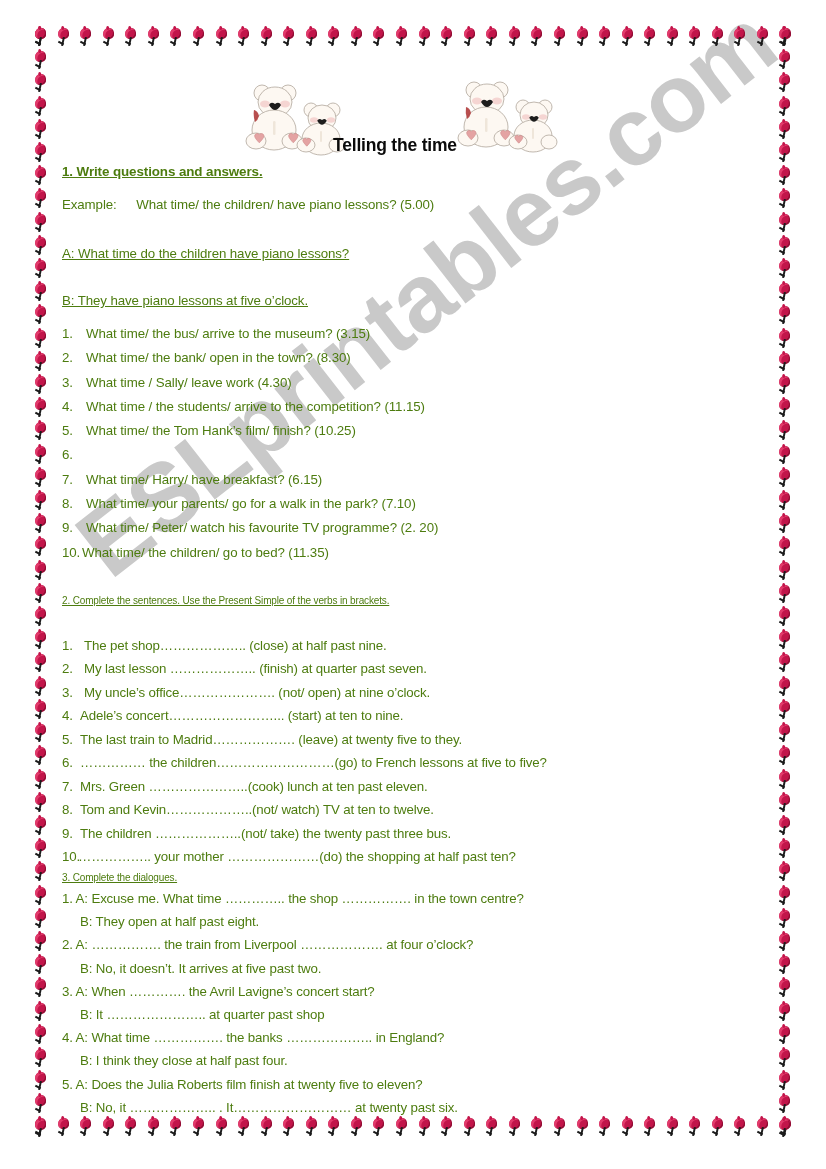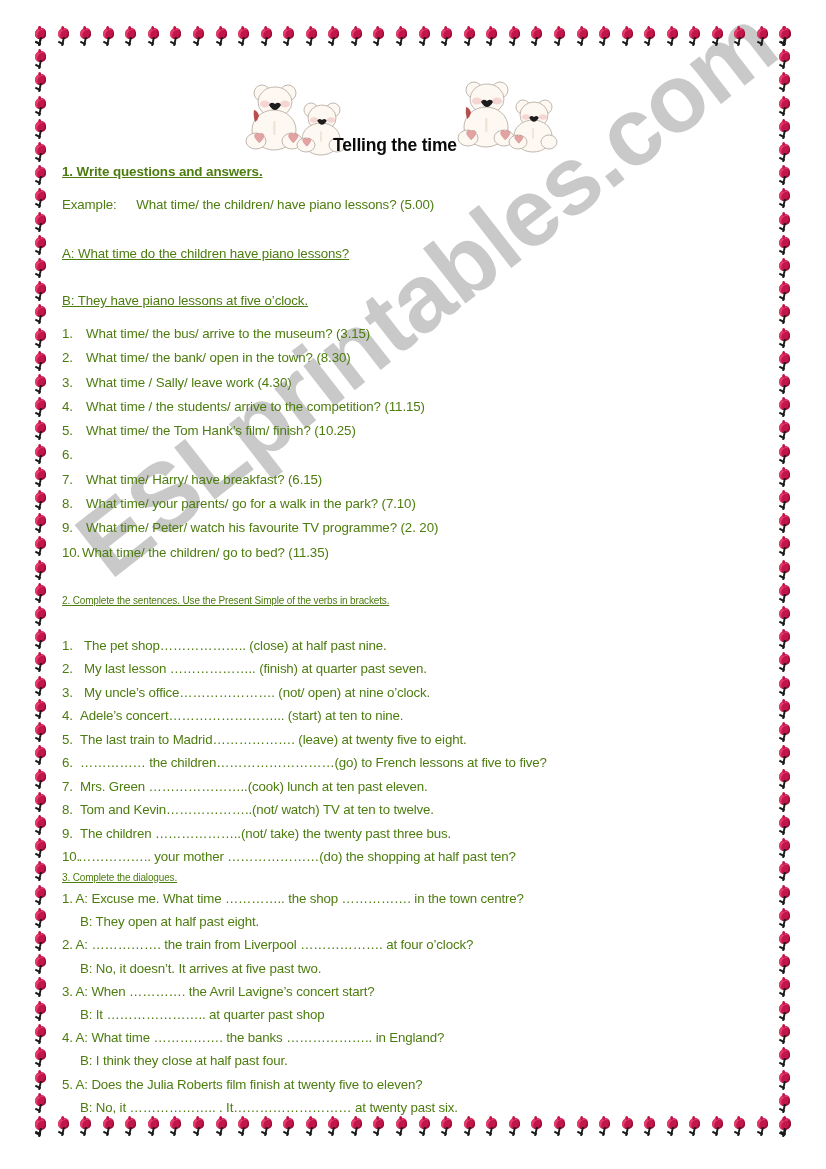--- a/index.html
+++ b/index.html
@@ -1203,21 +1203,21 @@
       <div class="srow">
           <span class="snum">3.</span>
           <span>My uncle’s office…………………. (not/ open) at nine o’clock.</span>
         </div>
       <div class="srow">
           <span class="snum tight">4.</span>
           <span>Adele’s concert……………………... (start) at ten to nine.</span>
         </div>
       <div class="srow">
           <span class="snum tight">5.</span>
-          <span>The last train to Madrid………………. (leave) at twenty five to eight.</span>
+          <span>The last train to Madrid………………. (leave) at twenty five to they.</span>
         </div>
       <div class="srow">
           <span class="snum tight">6.</span>
           <span>…………… the children………………………(go) to French lessons at five to five?</span>
         </div>
       <div class="srow">
           <span class="snum tight">7.</span>
           <span>Mrs. Green …………………..(cook) lunch at ten past eleven.</span>
         </div>
       <div class="srow">

